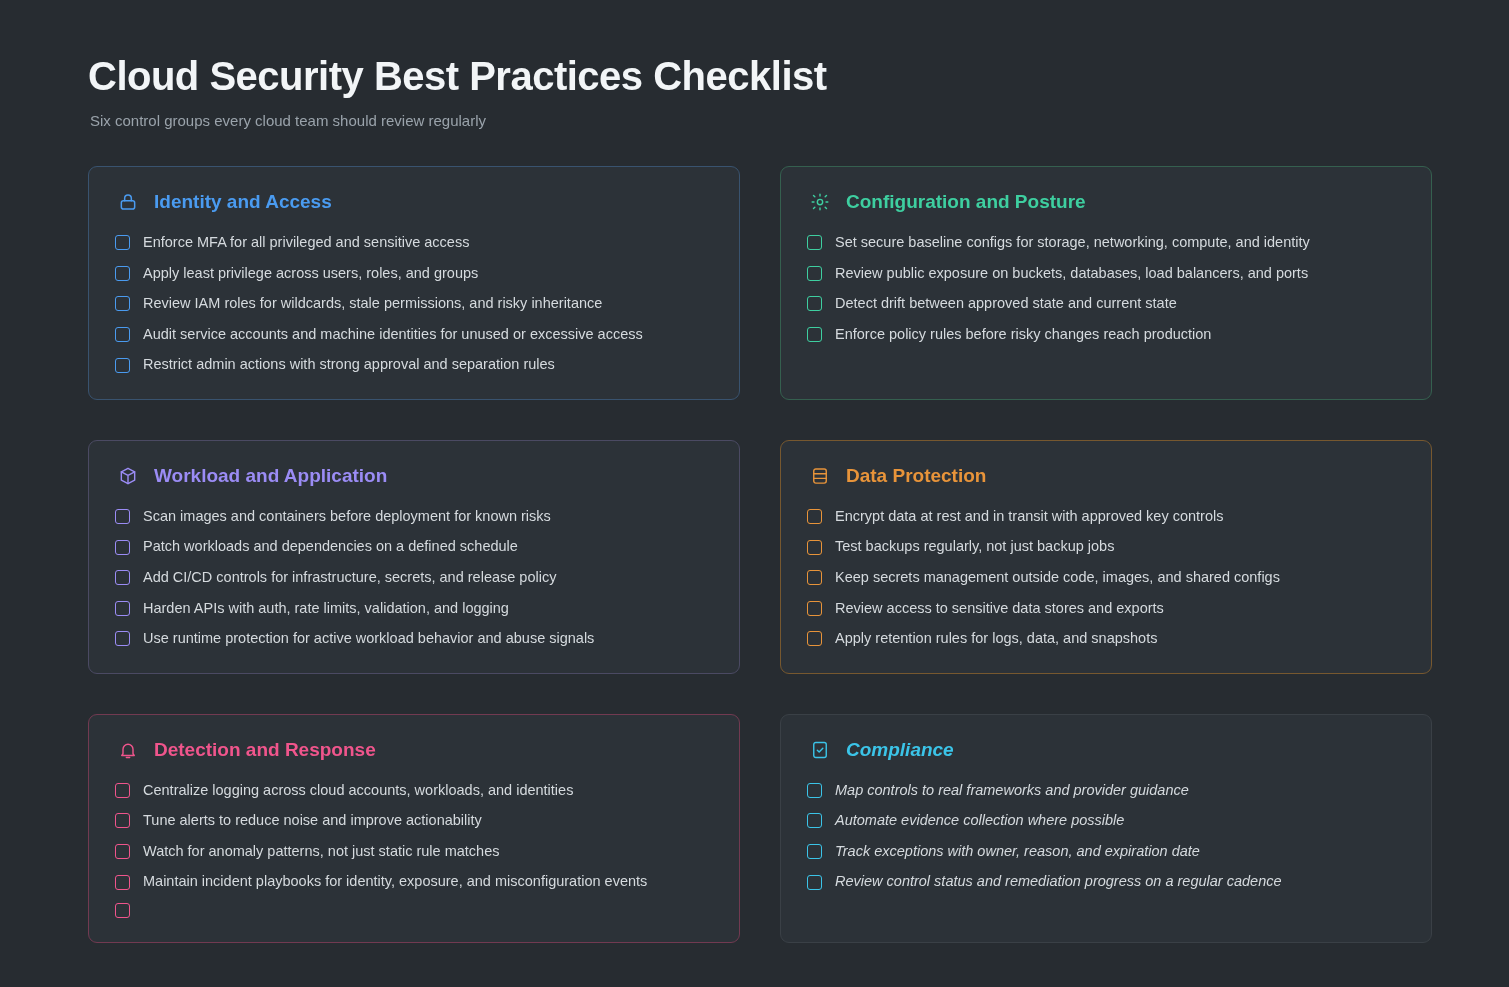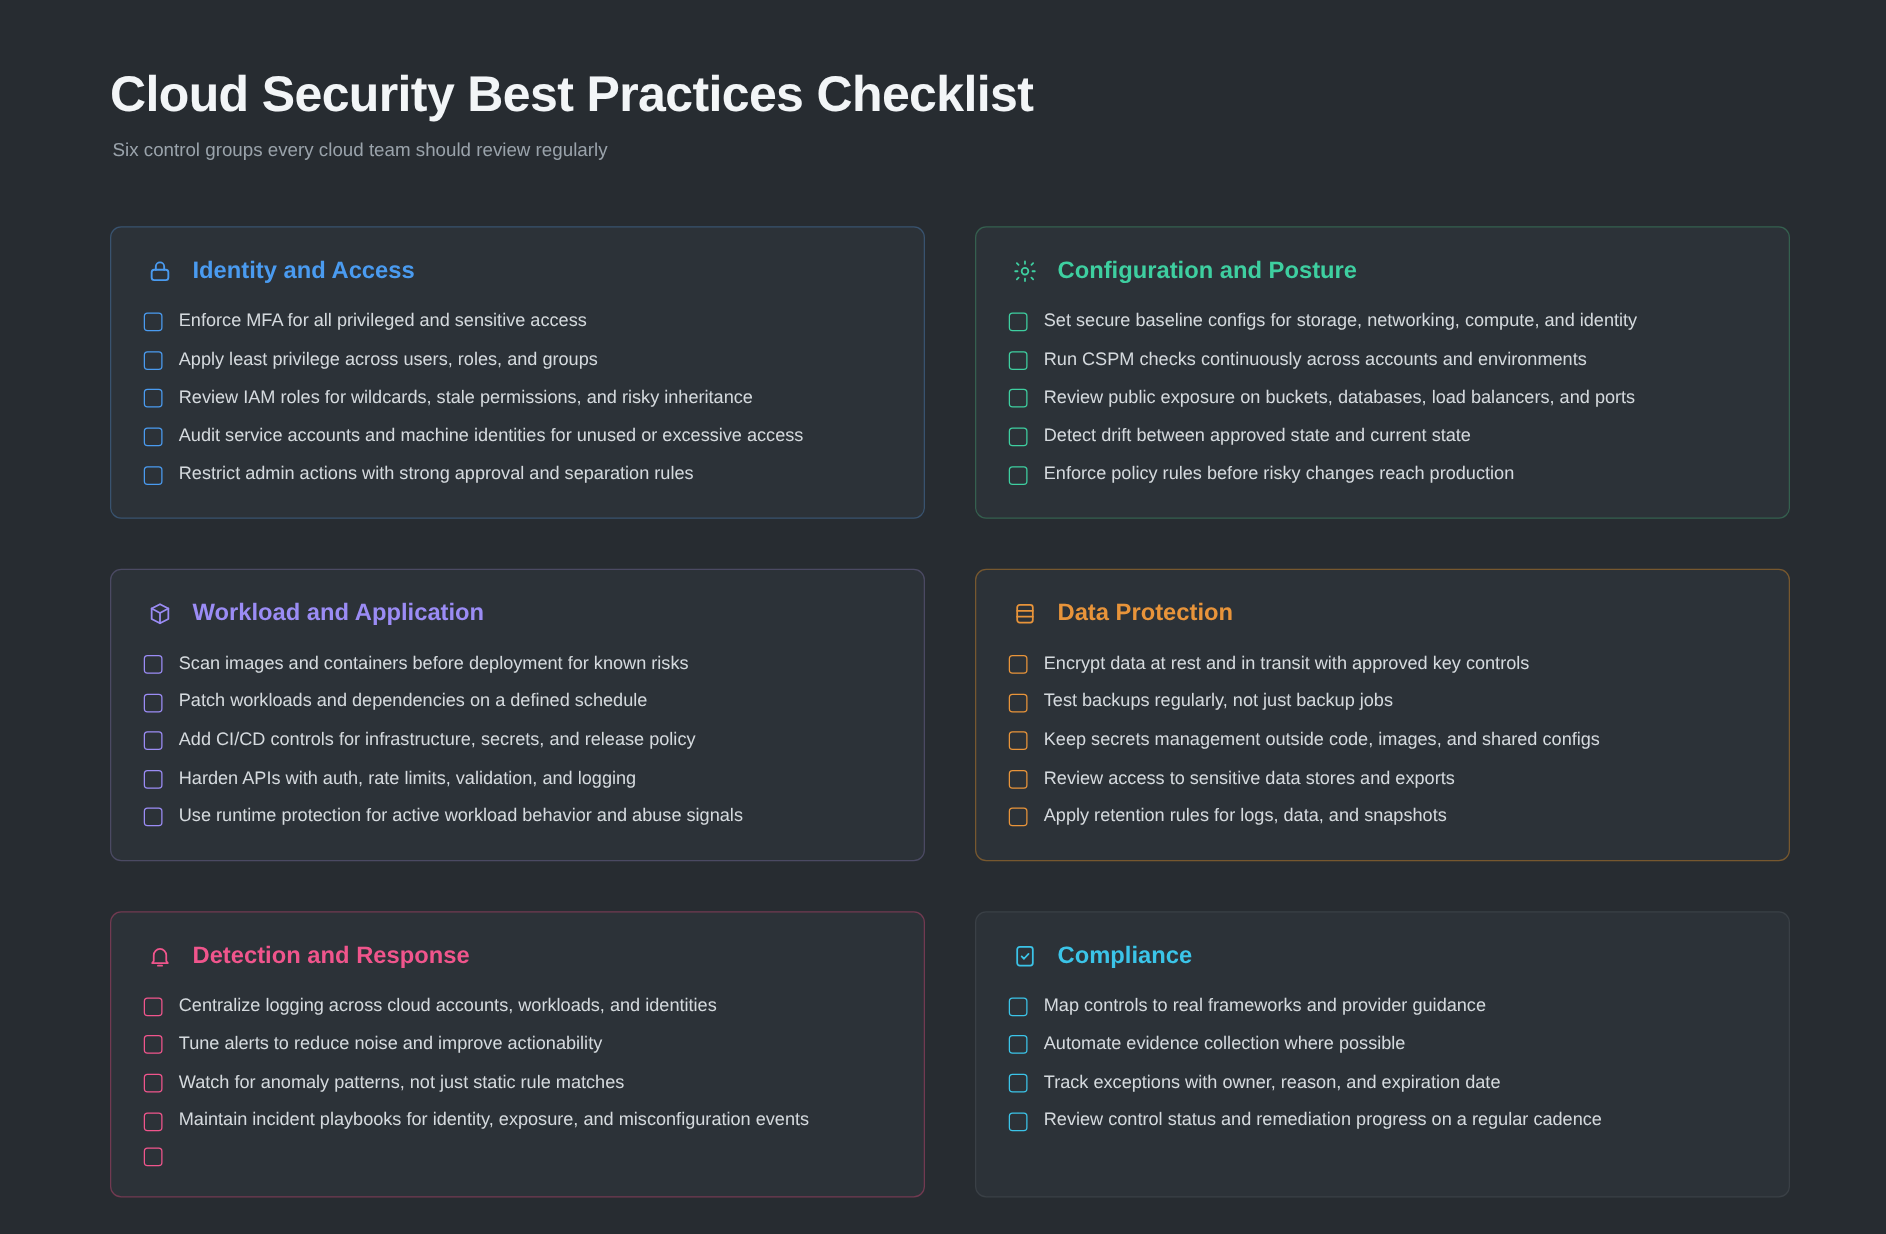--- a/index.html
+++ b/index.html
@@ -25,21 +25,21 @@
     margin: 0;
     padding-top: 12px;
     line-height: 1.2;
   }
   .page-subtitle {
     font-size: 15px;
     color: #9aa3ab;
     margin: 12px 0 0 2px;
   }
   .grid {
-    margin-top: 52px;
+    margin-top: 37px;
     display: grid;
     grid-template-columns: 652px 652px;
     column-gap: 25px;
     row-gap: 28px;
     gap: 40px;
   }
   .card {
     border: 1px solid #3a4046;
     border-radius: 9px;
     background: #2c3238;
@@ -133,24 +133,20 @@
           </span>
           <span class="card-title" style="color: rgb(62, 207, 160);">Configuration and Posture</span>
         </div>
         <div class="items">
           <div class="item">
             <span class="checkbox" style="color: rgb(62, 207, 160);"></span>
             <span class="item-label">Set secure baseline configs for storage, networking, compute, and identity</span>
           </div>
           <div class="item">
             <span class="checkbox" style="color: rgb(62, 207, 160);"></span>
-            <span class="item-label">Run CSPM checks continuously across accounts and environments</span>
-          </div>
-          <div class="item">
-            <span class="checkbox" style="color: rgb(62, 207, 160);"></span>
             <span class="item-label">Review public exposure on buckets, databases, load balancers, and ports</span>
           </div>
           <div class="item">
             <span class="checkbox" style="color: rgb(62, 207, 160);"></span>
             <span class="item-label">Detect drift between approved state and current state</span>
           </div>
           <div class="item">
             <span class="checkbox" style="color: rgb(62, 207, 160);"></span>
             <span class="item-label">Enforce policy rules before risky changes reach production</span>
           </div>
@@ -247,21 +243,21 @@
           </div>
           <div class="item">
             <span class="checkbox" style="color: rgb(240, 85, 140);"></span>
             <span class="item-label">Maintain incident playbooks for identity, exposure, and misconfiguration events</span>
           </div>
           <div class="item">
             <span class="checkbox" style="color: rgb(240, 85, 140);"></span>
           </div>
         </div>
       </div>
-      <div class="card" style="border-color: rgb(58, 64, 70);">
+      <div class="card" style="border-color: rgb(58, 64, 70); font-style: italic;">
         <div class="card-head">
           <span class="card-icon" style="color: rgb(59, 196, 232);">
             <svg width="20" height="20" viewBox="0 0 24 24" fill="none" stroke="currentColor" stroke-width="1.7" stroke-linecap="round" stroke-linejoin="round">
               <rect x="4.5" y="3" width="15" height="18" rx="2.5"></rect>
               <path d="M8.8 12.2l2.2 2.2 4.4-4.6"></path>
             </svg>
           </span>
           <span class="card-title" style="color: rgb(59, 196, 232);">Compliance</span>
         </div>
         <div class="items">

